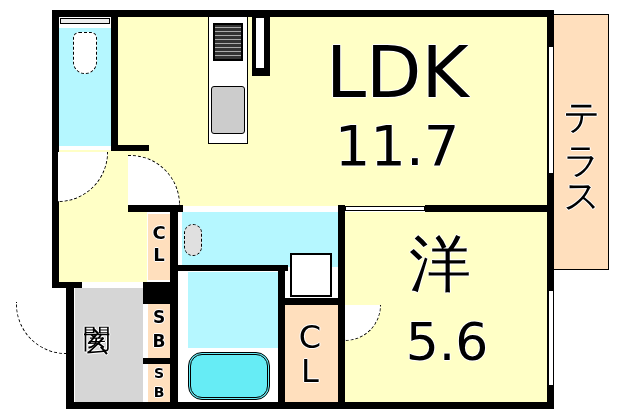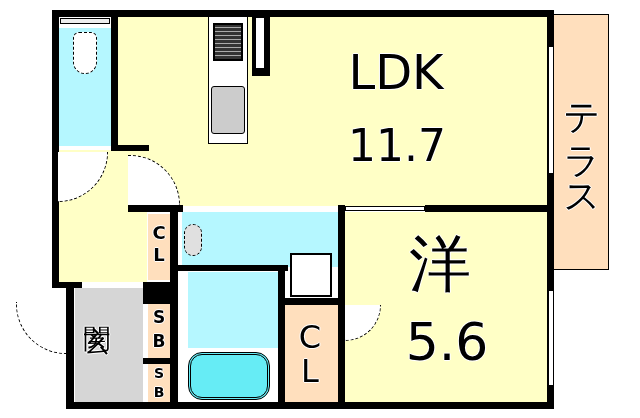--- a/index.html
+++ b/index.html
@@ -73,21 +73,21 @@
 <div class="wall" style="left:52px;top:282px;width:30px;height:6px;"></div>
 <div class="wall" style="left:66px;top:282px;width:8px;height:127px;"></div>
 <div class="wall" style="left:143px;top:282px;width:35px;height:22px;"></div>
 <div class="wall" style="left:143px;top:358px;width:35px;height:6px;"></div>
 <div class="wall" style="left:282px;top:298px;width:62px;height:7px;"></div>
 
 <div class="win" style="left:548px;top:46px;width:6px;height:128px;"></div>
 <div class="win" style="left:548px;top:290px;width:6px;height:96px;"></div>
 <div class="win" style="left:345px;top:206px;width:80px;height:5px;"></div>
 
-<div class="lbl big" style="left:326px;top:42px;width:140px;font-size:48px;line-height:60px;">LDK</div>
-<div class="lbl big" style="left:332px;top:116px;width:130px;font-size:44px;line-height:60px;">11.7</div>
+<div class="lbl big" style="left:326px;top:42px;width:140px;font-size:72px;line-height:60px;">LDK</div>
+<div class="lbl big" style="left:332px;top:116px;width:130px;font-size:56px;line-height:60px;">11.7</div>
 <div class="lbl" style="left:400px;top:228px;width:80px;font-size:62px;line-height:72px;">洋</div>
 <div class="lbl big" style="left:392px;top:312px;width:110px;font-size:52px;line-height:60px;">5.6</div>
 
 <div class="door-arc" style="left:58px;top:152px;width:50px;height:50px;border-radius:0 0 50px 0;border-top:none;border-left:none;"></div>
 <div class="door-arc" style="left:128px;top:155px;width:52px;height:50px;border-radius:0 50px 0 0;border-bottom:none;border-left:none;"></div>
 <div class="door-arc" style="left:16px;top:302px;width:50px;height:52px;border-radius:0 0 0 50px;border-top:none;border-right:none;"></div>
 <div class="door-arc" style="left:345px;top:305px;width:36px;height:36px;border-radius:0 0 36px 0;border-top:none;border-left:none;"></div>
 
 </body></html>

